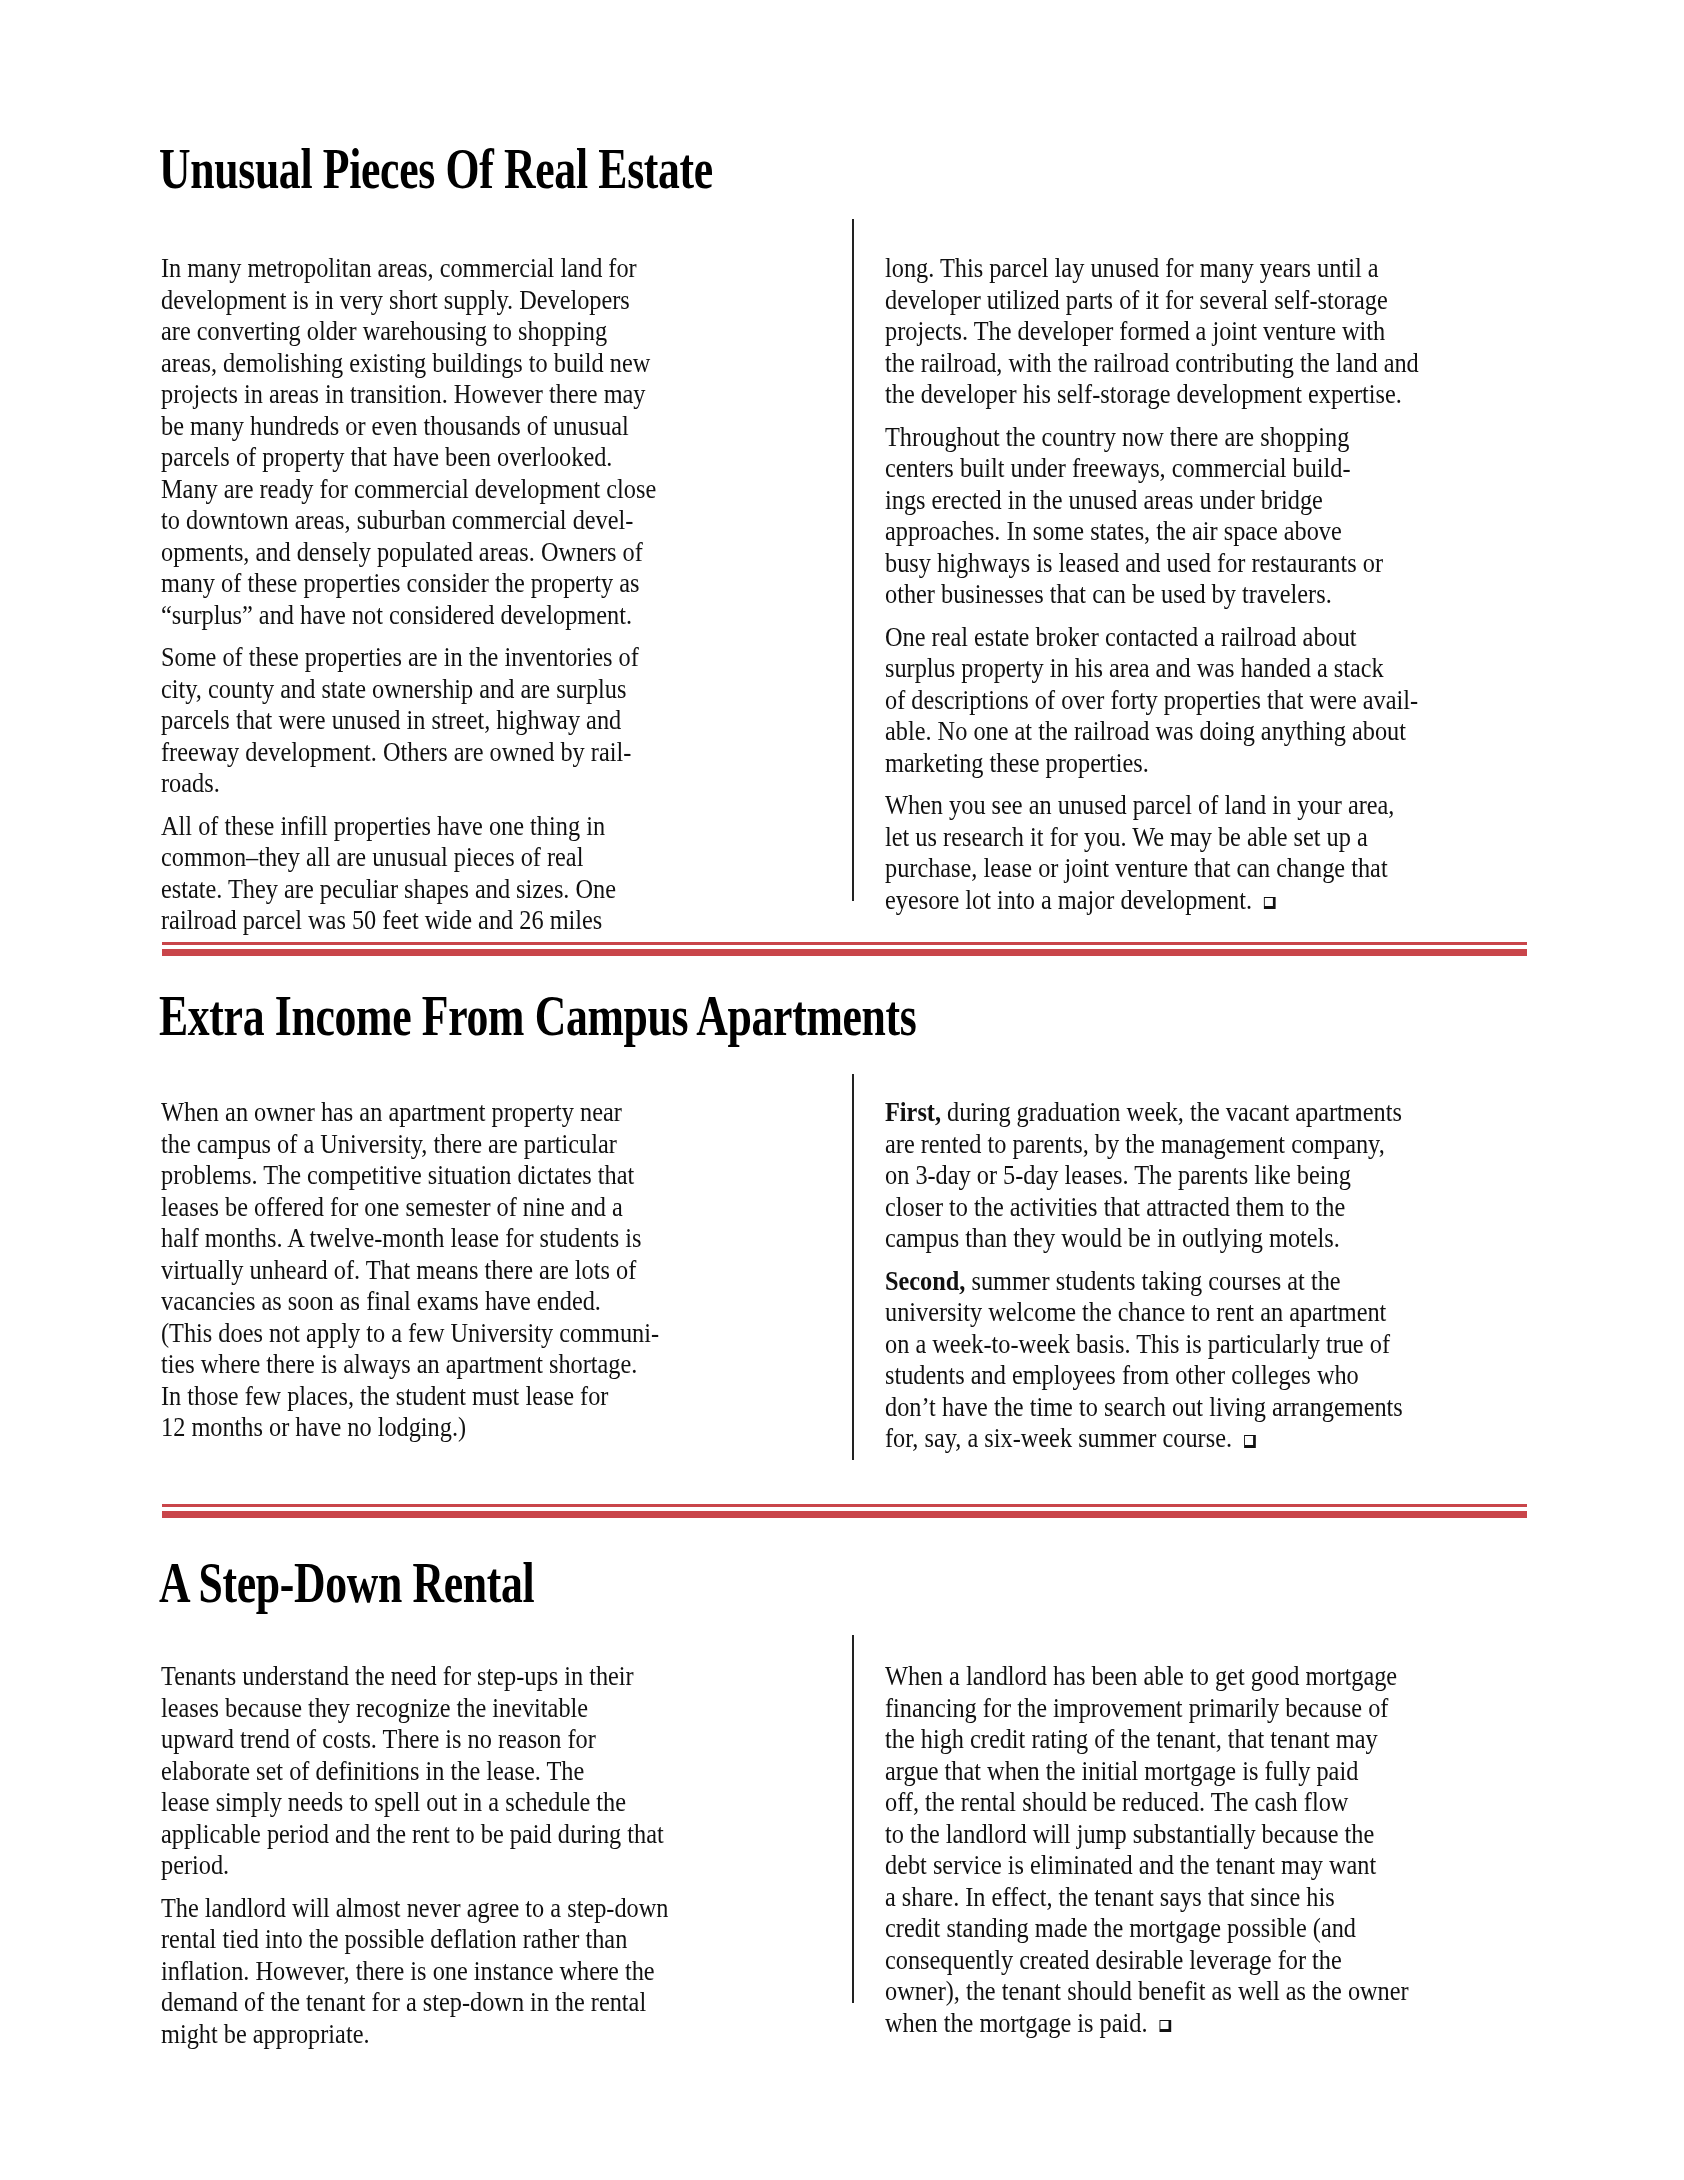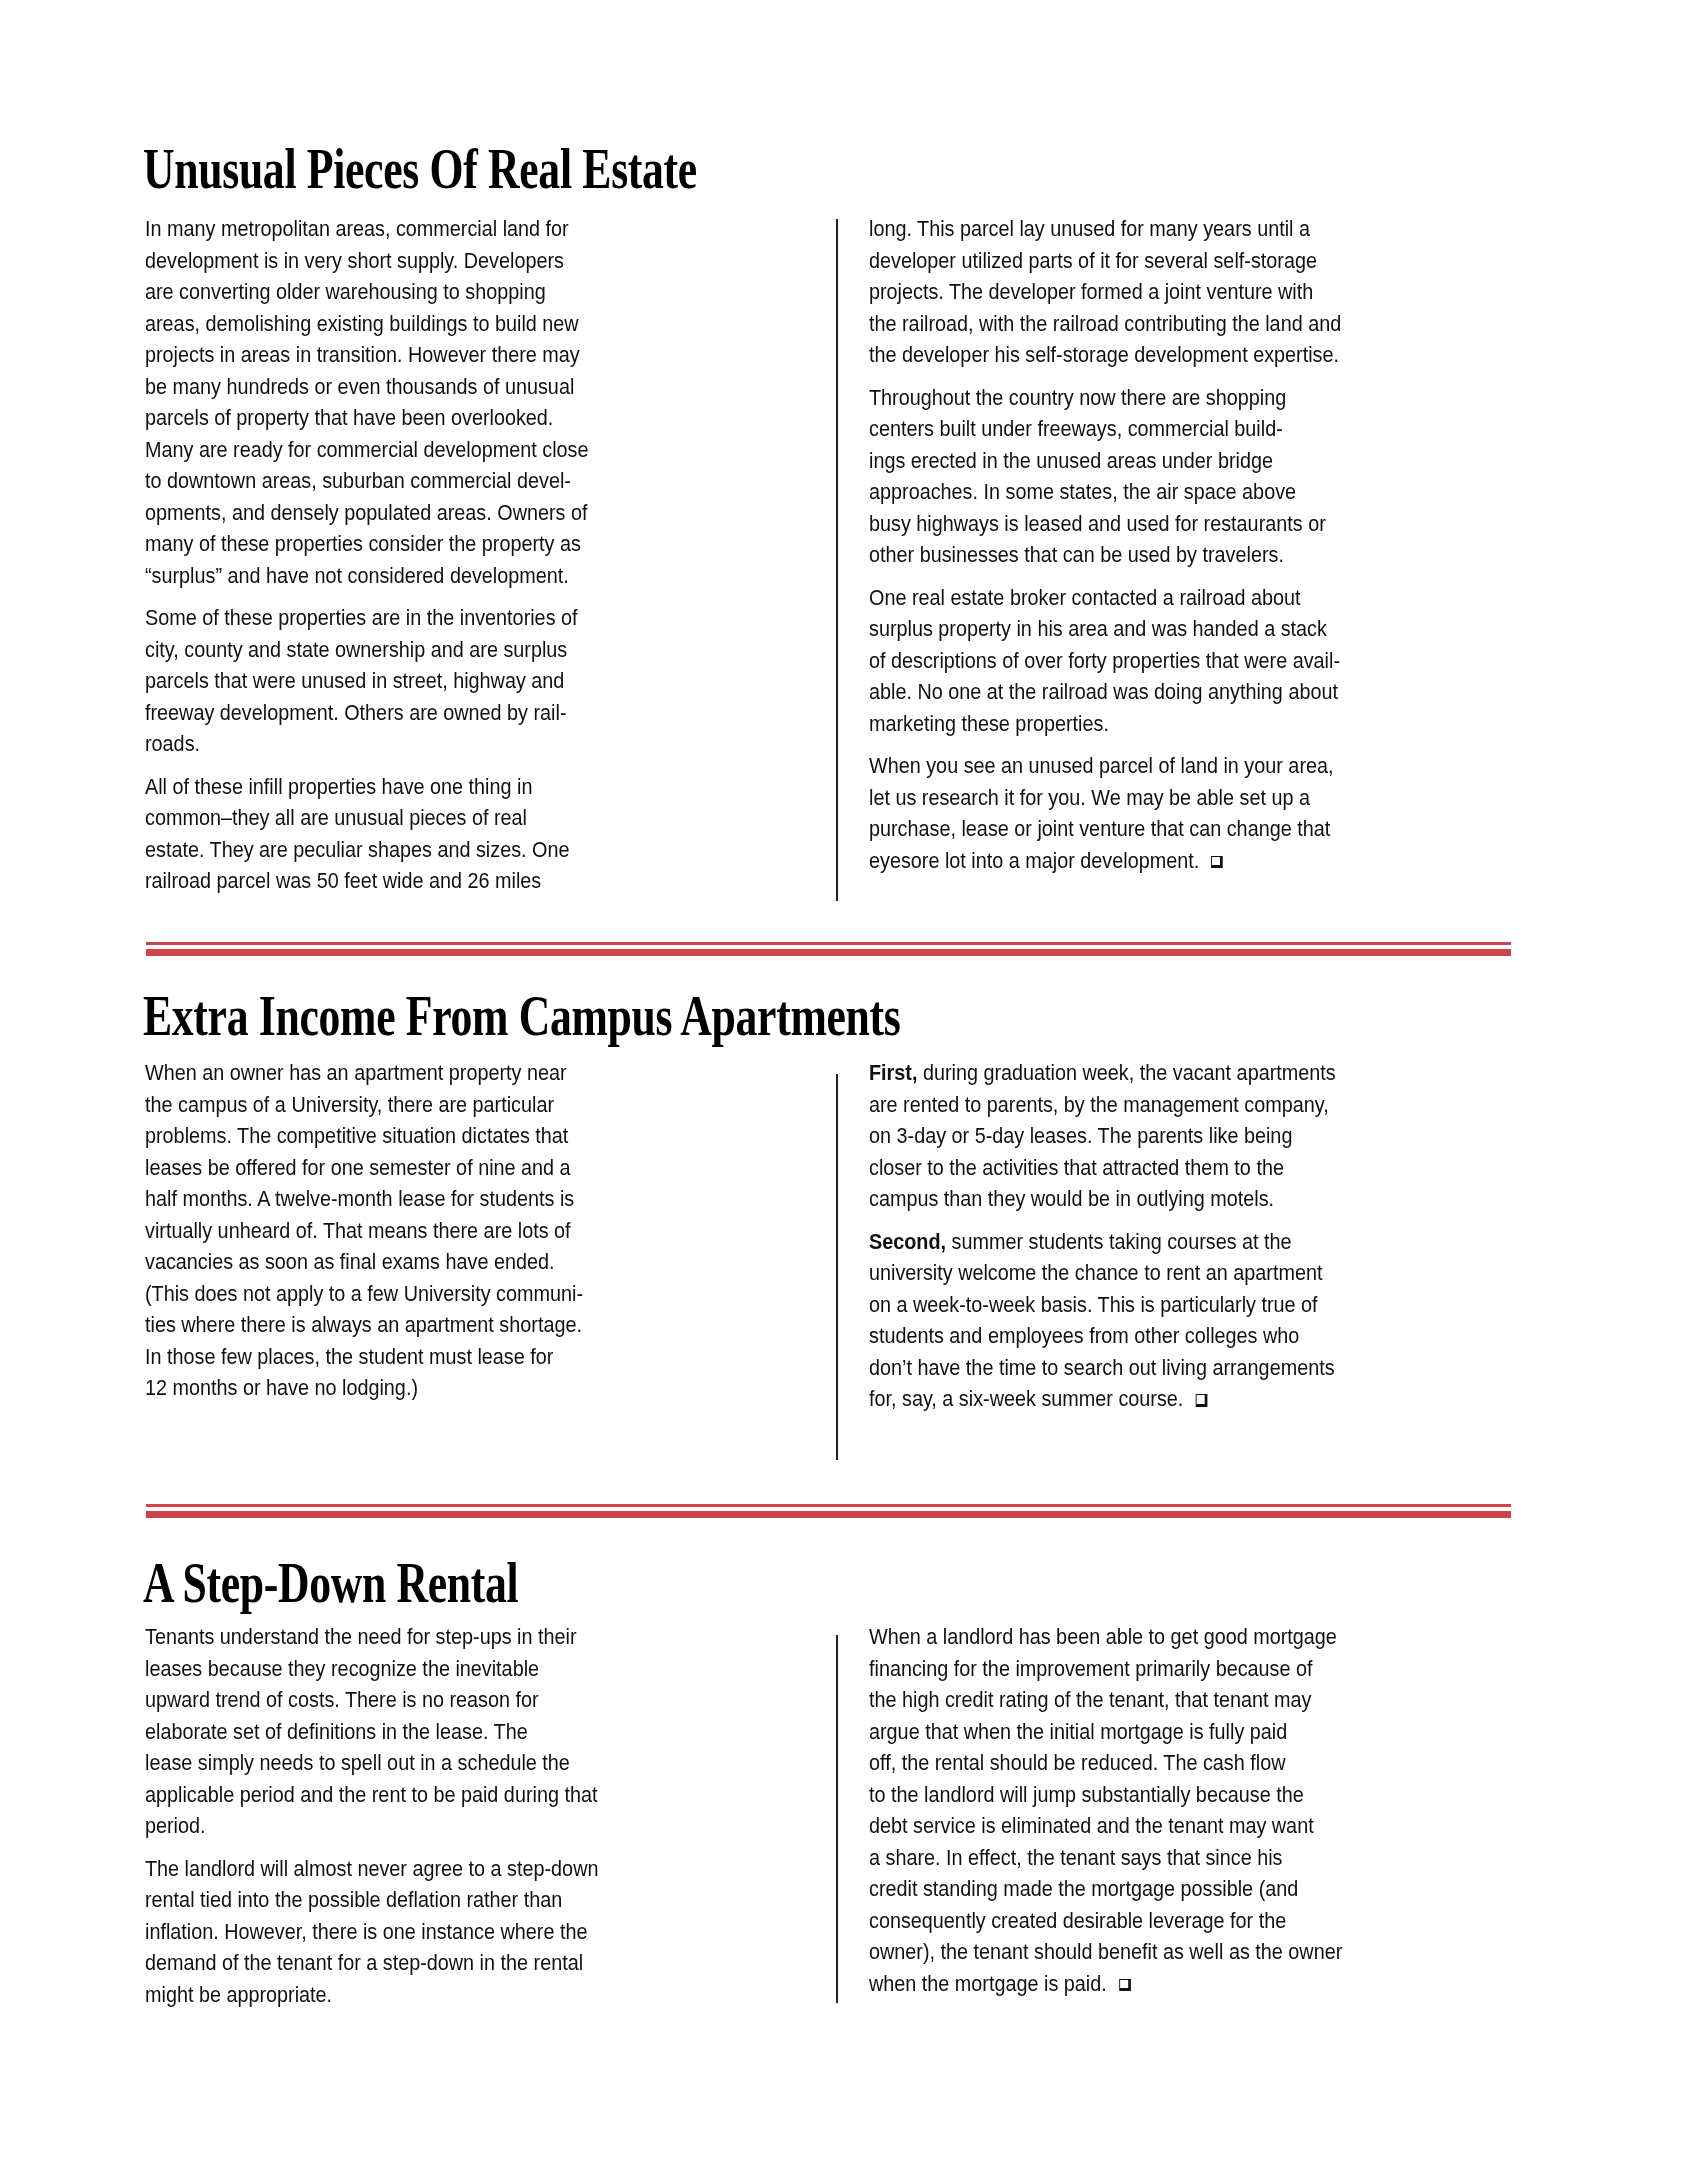--- a/index.html
+++ b/index.html
@@ -1,32 +1,33 @@
 <!DOCTYPE html>
 <html style="font-size:13.6px"><head>
 <meta charset="utf-8">
 <style>
   html, body { margin: 0; padding: 0; background: #ffffff; }
   body { width: 1685px; height: 2181px; position: relative; overflow: hidden; color: #111111; }
-  .page { position: absolute; left: 0; top: 0; width: 1622px; height: 2181px; }
+  .page { position: absolute; left: 16px; top: 0; width: 1622px; height: 2181px; }
 
   .heading {
     position: absolute; left: 143px;
     font-family: "Liberation Serif", "DejaVu Serif", serif;
     font-weight: bold; font-size: 56px; line-height: 56px;
     transform-origin: left top; transform: scaleX(0.78);
     white-space: nowrap; color: #000;
     letter-spacing: -0.4px;
   }
 
   .col {
     position: absolute;
-    font-family: Liberation Sans, sans-serif;
-    font-size: 22px; line-height: 31.5px;
+    font-family: Liberation Serif, serif;
+    font-size: 27px; line-height: 31.5px;
     color: #111;
+    margin-top: 40px;
   }
   .col .line { display: block; white-space: nowrap; transform-origin: left top; transform: scaleX(0.90); height: 31.5px; }
   .col .para { display: block; margin-bottom: 11px; }
   .col .para:last-child { margin-bottom: 0; }
   .col b { font-weight: bold; }
   .col-left { left: 145px; }
   .col-right { left: 869px; }
 
   .divider { position: absolute; left: 836px; width: 1.7px; background: #222; }
 

